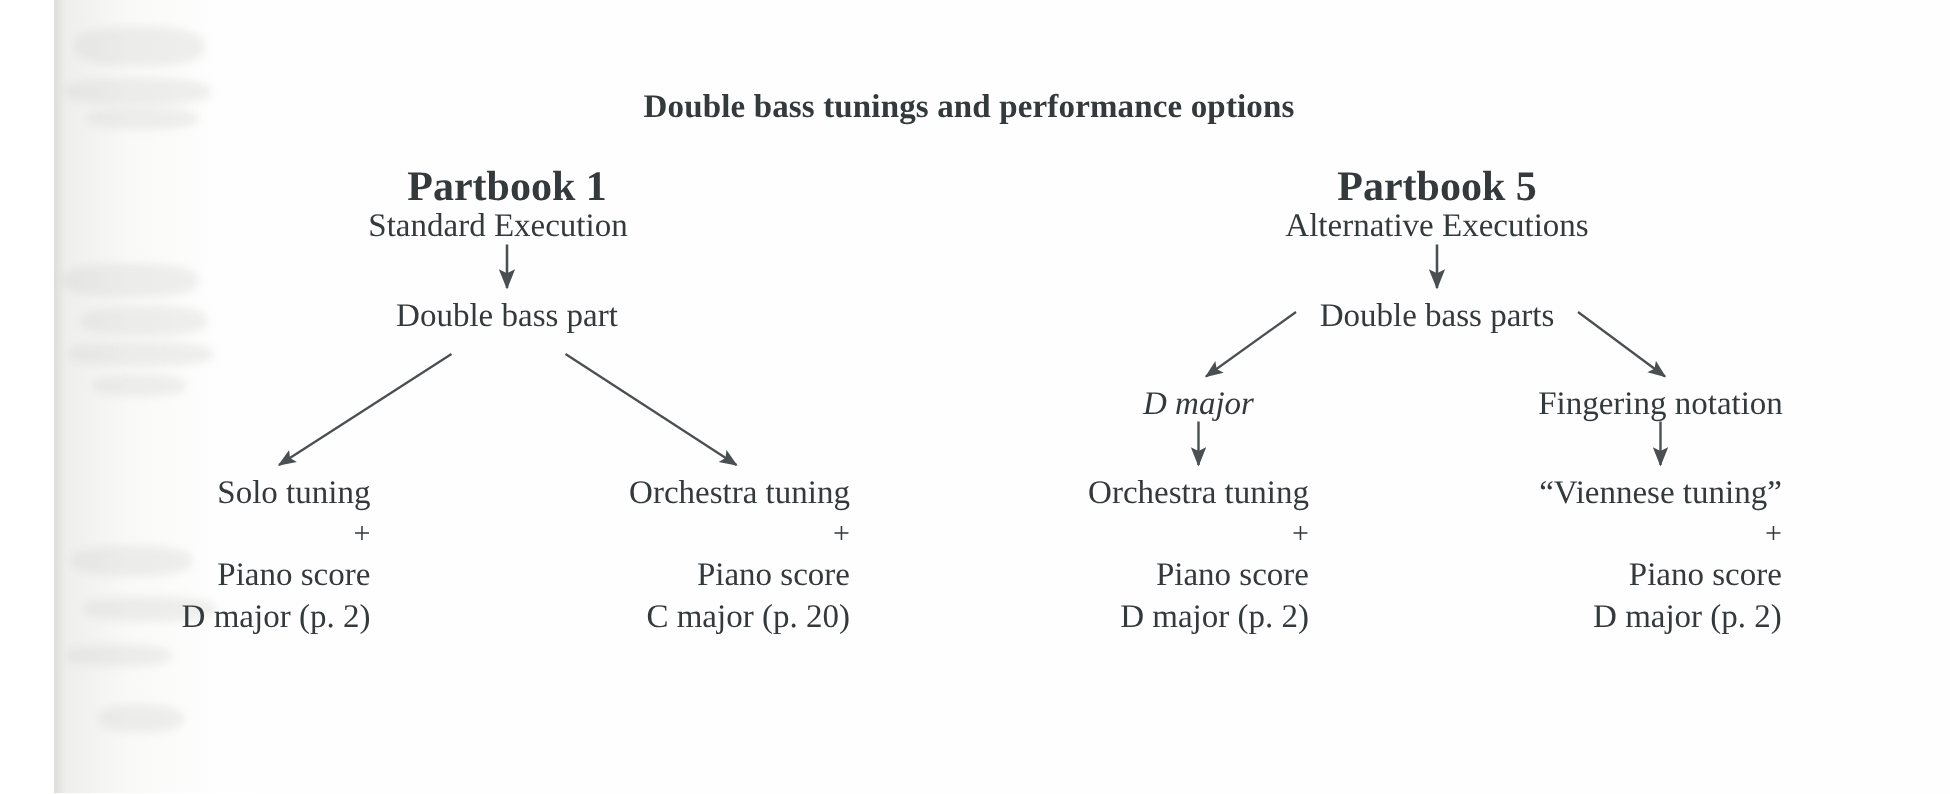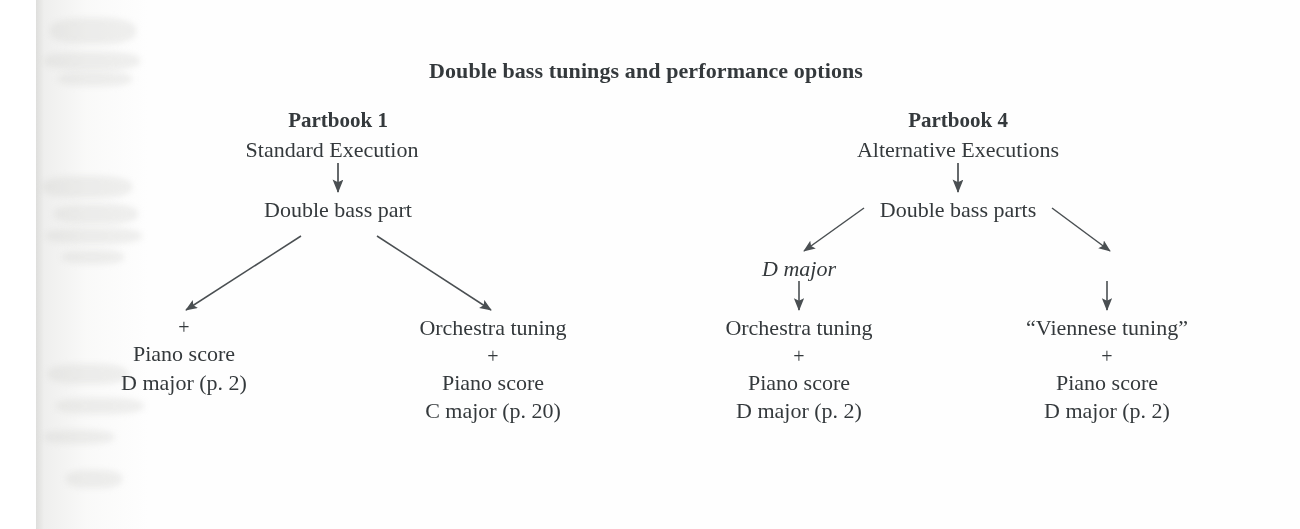--- a/index.html
+++ b/index.html
@@ -46,37 +46,37 @@
     background: linear-gradient(90deg, rgba(196,196,193,0.55), rgba(255,255,255,0));
   }
 
   .node {
     position: absolute;
     text-align: center;
     white-space: nowrap;
     transform: translateX(-50%);
     line-height: 1.30;
   }
-  .node .line { display: block; }
+  .node .line { display: block; text-align: right; }
 
   .title {
     position: absolute;
     left: 610px;
     top: 58px;
     transform: translateX(-50%);
     font-weight: bold;
     font-size: 22px;
     letter-spacing: 0.1px;
     white-space: nowrap;
     color: #34393c;
   }
 
   .partbook {
     font-weight: bold;
-    font-size: 21px;
+    font-size: 28px;
   }
   .subhead { font-size: 22px; }
   .mid     { font-size: 22px; }
   .leaf    { font-size: 22px; }
   .plus    { font-size: 20px; }
 
   svg.arrows {
     position: absolute;
     left: 0;
     top: 0;
@@ -108,42 +108,44 @@
 
   <div class="node partbook" style="left:302px; top:107px;">Partbook 1</div>
 
   <div class="node subhead" style="left:296px; top:136px;">Standard Execution</div>
 
   <div class="node mid" style="left:302px; top:196px;">
     <span class="line">Double bass part</span>
   </div>
 
   <div class="node leaf" style="left:148px; top:314px;">
+    <span class="line">Solo tuning</span>
     <span class="line plus">+</span>
     <span class="line">Piano score</span>
     <span class="line">D major (p. 2)</span>
   </div>
 
   <div class="node leaf" style="left:457px; top:314px;">
     <span class="line">Orchestra tuning</span>
     <span class="line plus">+</span>
     <span class="line">Piano score</span>
     <span class="line">C major (p. 20)</span>
   </div>
 
-  <div class="node partbook" style="left:922px; top:107px;">Partbook 4</div>
+  <div class="node partbook" style="left:922px; top:107px;">Partbook 5</div>
 
   <div class="node subhead" style="left:922px; top:136px;">Alternative Executions</div>
 
   <div class="node mid" style="left:922px; top:196px;">
     <span class="line">Double bass parts</span>
   </div>
 
   <div class="node mid" style="left:763px; top:255px;font-style:italic;">D major</div>
 
+  <div class="node mid" style="left:1071px; top:255px;">Fingering notation</div>
 
   <div class="node leaf" style="left:763px; top:314px;">
     <span class="line">Orchestra tuning</span>
     <span class="line plus">+</span>
     <span class="line">Piano score</span>
     <span class="line">D major (p. 2)</span>
   </div>
 
   <div class="node leaf" style="left:1071px; top:314px;">
     <span class="line">“Viennese tuning”</span>

